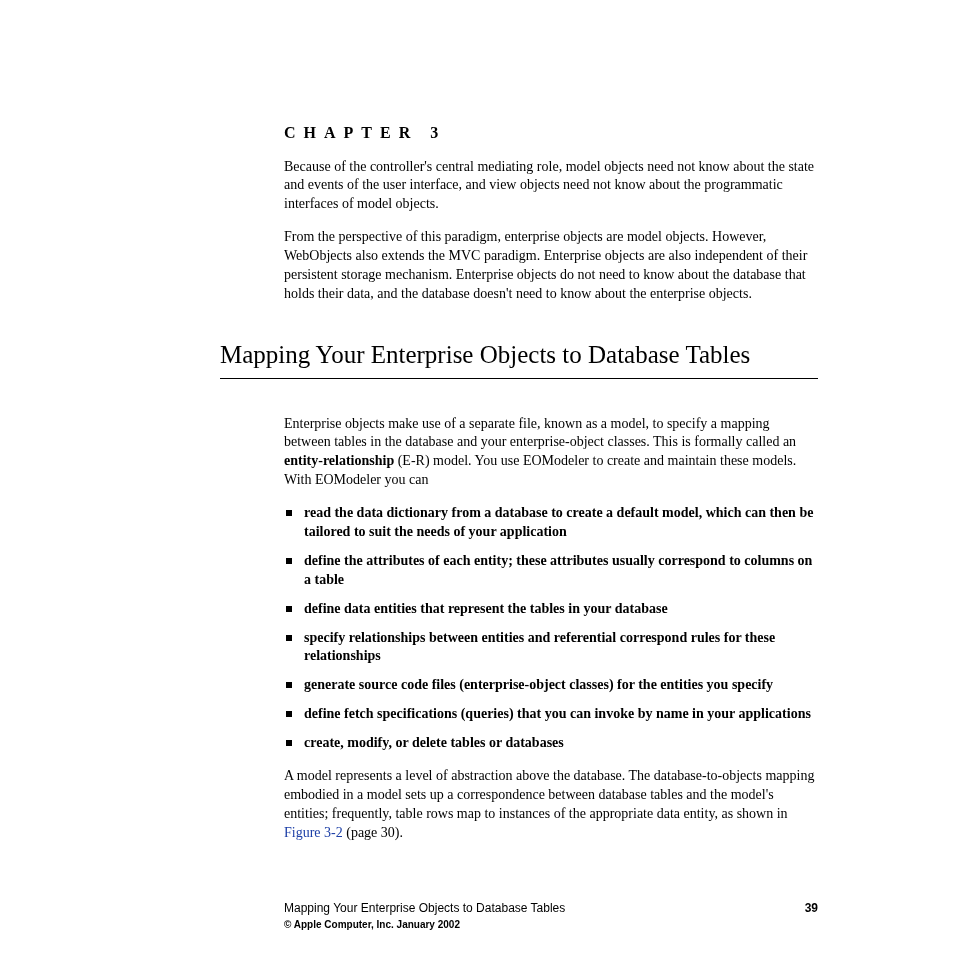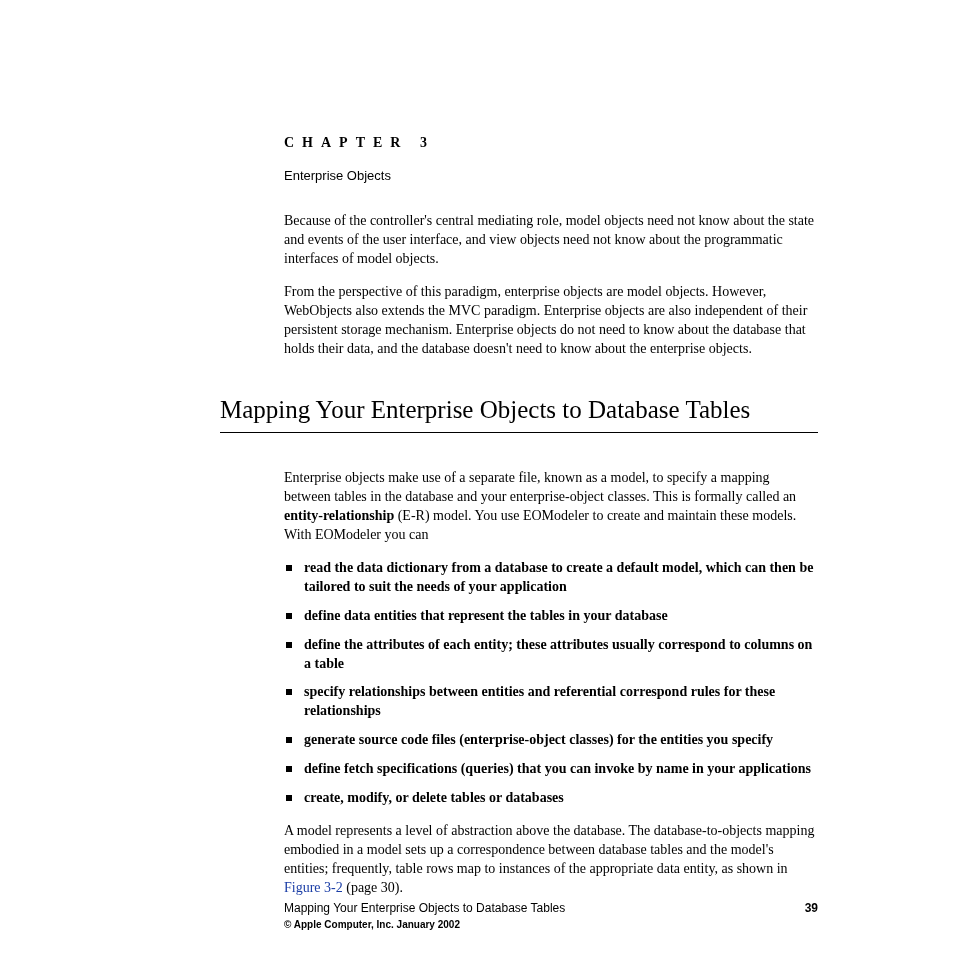--- a/index.html
+++ b/index.html
@@ -12,24 +12,24 @@
     height: 954px;
     position: relative;
     font-size: 14px;
     line-height: 1.35;
   }
   .page {
     padding: 122px 136px 0 220px;
   }
   .chapter-label {
     font-family: Georgia, serif;
-    font-size: 14px;
+    font-size: 16px;
     font-weight: bold;
     letter-spacing: 8px;
-    margin: 12px 0 14px 64px;
+    margin: 0 0 14px 64px;
   }
   .chapter-title {
     font-family: "Helvetica Neue", Helvetica, Arial, sans-serif;
     font-size: 13px;
     font-weight: 400;
     margin: 0 0 28px 64px;
   }
   .body-para {
     margin: 0 0 14px 64px;
     color: #000;
@@ -92,36 +92,35 @@
     margin-top: 2px;
   }
   .bold { font-weight: bold; }
 </style>
 </head>
 <body>
 
 <div class="page">
 
   <div class="chapter-label">CHAPTER 3</div>
-  <div class="chapter-title">Enterprise Objects</div>
 
   <p class="body-para">Because of the controller's central mediating role, model objects need not know about the state and events of the user interface, and view objects need not know about the programmatic interfaces of model objects.</p>
   <p class="body-para">From the perspective of this paradigm, enterprise objects are model objects. However, WebObjects also extends the MVC paradigm. Enterprise objects are also independent of their persistent storage mechanism. Enterprise objects do not need to know about the database that holds their data, and the database doesn't need to know about the enterprise objects.</p>
 
   <h2 class="section-heading">Mapping Your Enterprise Objects to Database Tables</h2>
   <hr class="section-rule">
 
   <p class="body-para">
     <span>Enterprise objects make use of a separate file, known as a model, to specify a mapping between tables in the database and your enterprise-object classes. This is formally called an </span><span class="bold">entity-relationship</span><span> (E-R) model. You use EOModeler to create and maintain these models. With EOModeler you can</span>
   </p>
 
   <ul class="square">
     <li>read the data dictionary from a database to create a default model, which can then be tailored to suit the needs of your application</li>
+    <li>define the attributes of each entity; these attributes usually correspond to columns on a table</li>
     <li>define data entities that represent the tables in your database</li>
-    <li>define the attributes of each entity; these attributes usually correspond to columns on a table</li>
     <li>specify relationships between entities and referential correspond rules for these relationships</li>
     <li>generate source code files (enterprise-object classes) for the entities you specify</li>
     <li>define fetch specifications (queries) that you can invoke by name in your applications</li>
     <li>create, modify, or delete tables or databases</li>
   </ul>
 
   <p class="body-para">
     <span>A model represents a level of abstraction above the database. The database-to-objects mapping embodied in a model sets up a correspondence between database tables and the model's entities; frequently, table rows map to instances of the appropriate data entity, as shown in </span><span class="link">Figure 3-2</span><span> (page 30).</span>
   </p>
 

